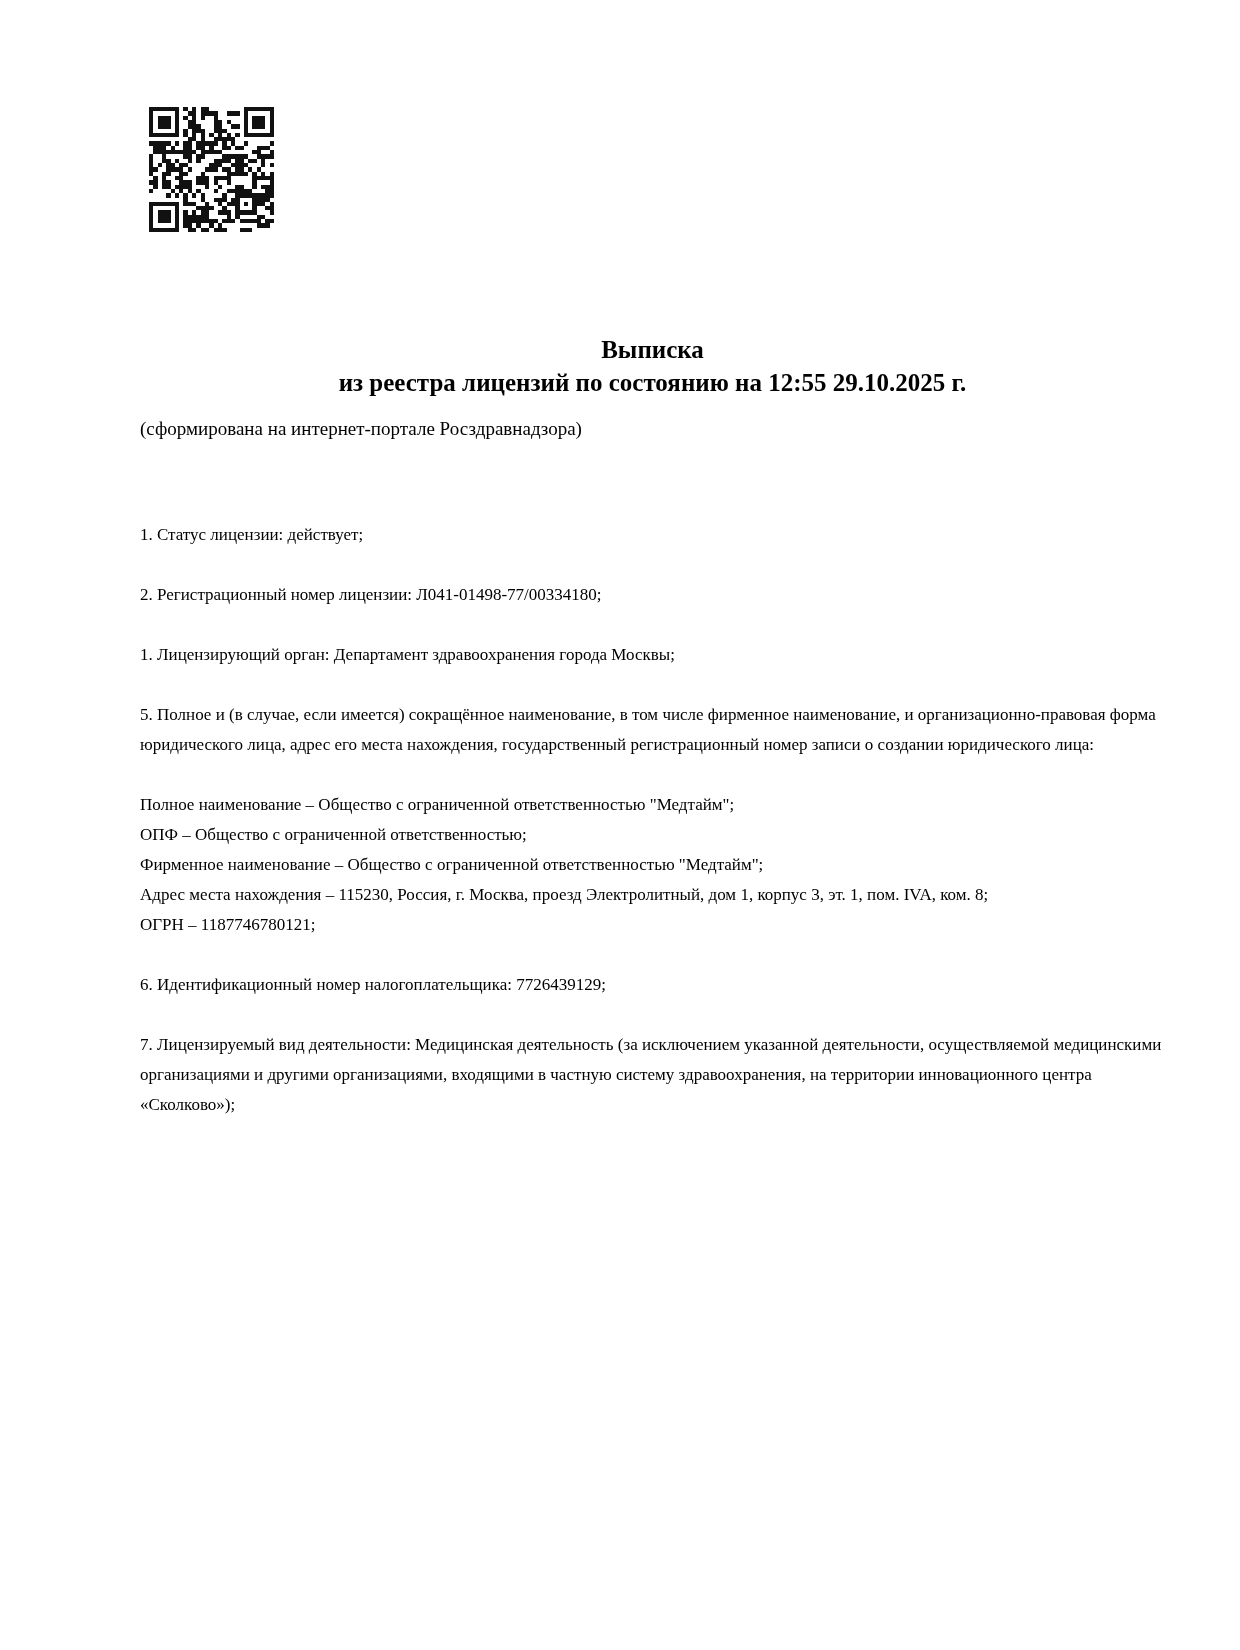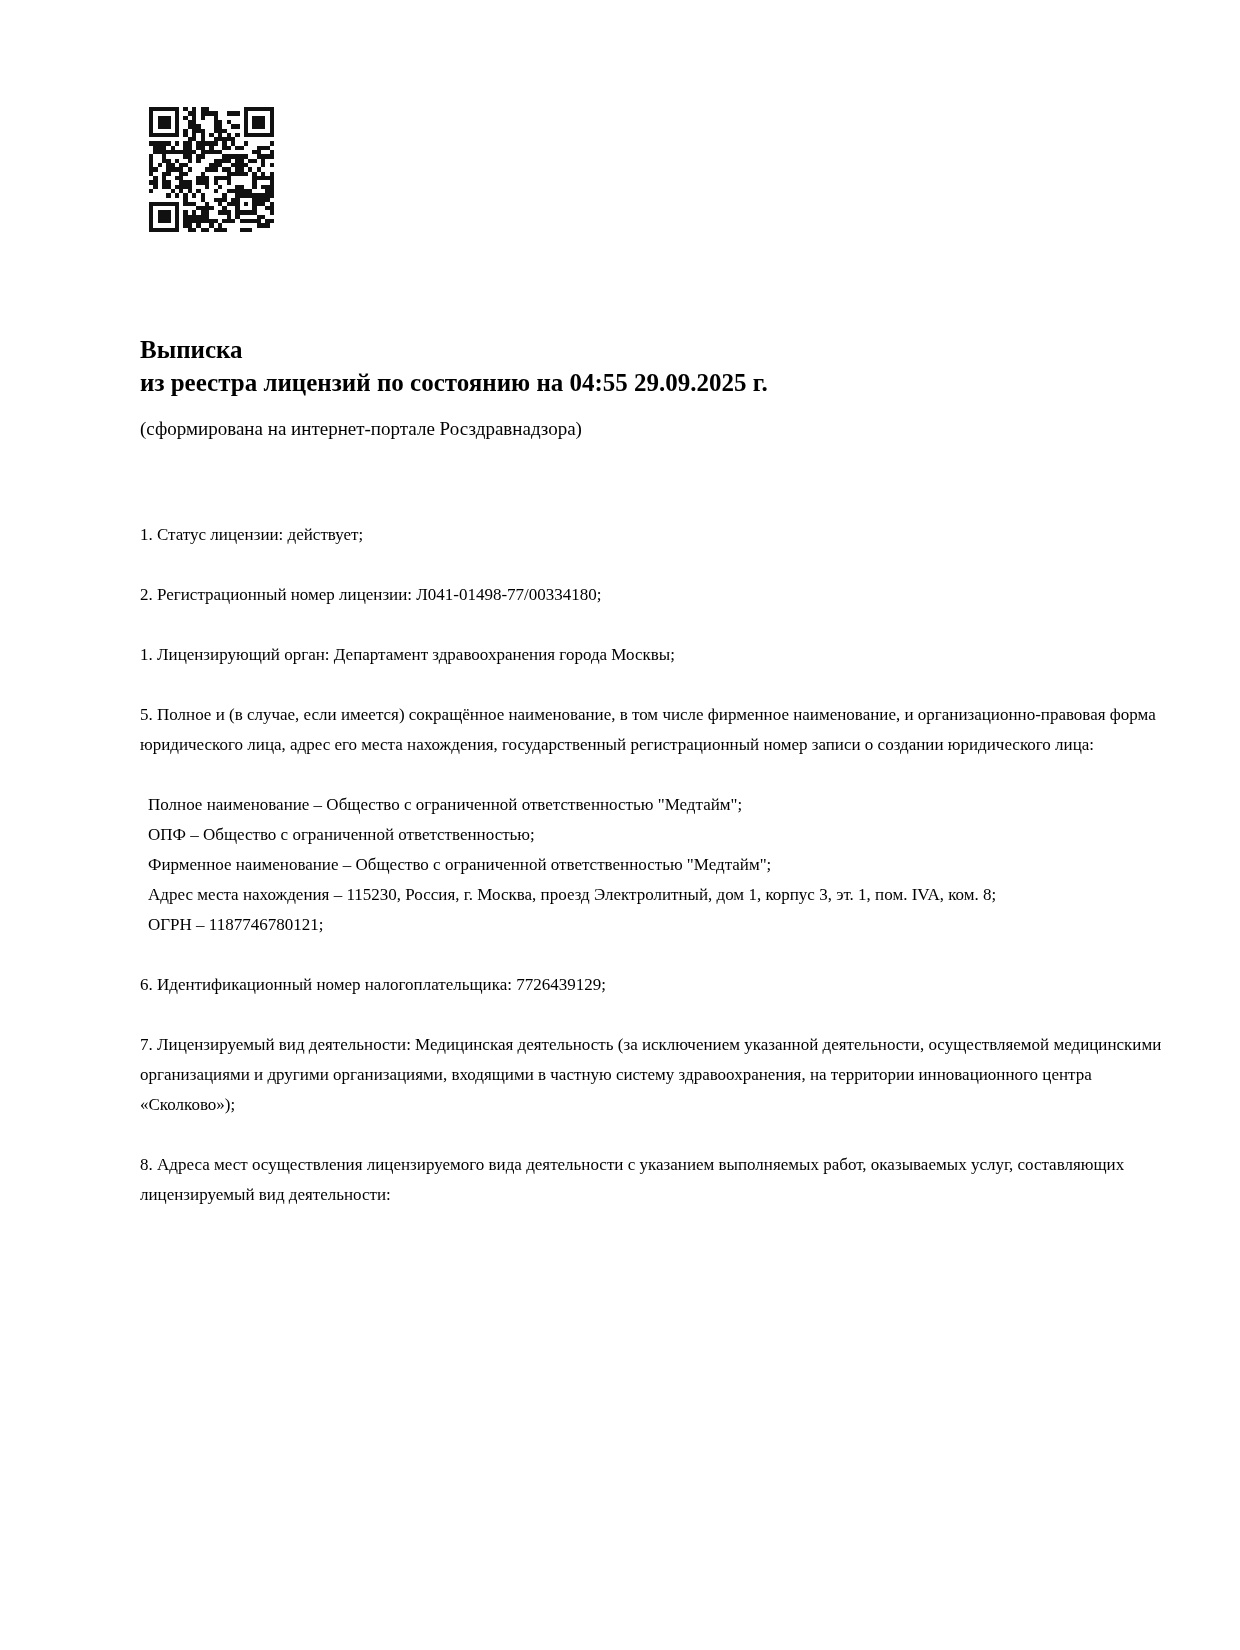--- a/index.html
+++ b/index.html
@@ -4,33 +4,33 @@
 <style>
   html,body{margin:0;padding:0;background:#ffffff;}
   body{width:1240px;height:1650px;overflow:hidden;}
   .page{
     position:relative;width:1240px;height:1650px;background:#ffffff;
     font-family:"Liberation Serif", serif;color:#000000;
   }
   .qr{position:absolute;left:149px;top:107px;width:125px;height:125px;}
   .doc-title{
     position:absolute;left:140px;top:333px;width:1025px;
-    text-align:left;font-weight:bold;font-size:25px;line-height:33px;
+    text-align:center;font-weight:bold;font-size:25px;line-height:33px;
     white-space:nowrap;
   }
   .doc-note{
     position:absolute;left:140px;top:417px;width:1025px;
     font-size:19px;line-height:24px;
   }
   .doc-body{
     position:absolute;left:140px;top:520px;width:1025px;
     font-size:17px;line-height:30px;text-align:left;
   }
   .doc-body p{margin:0 0 30px 0;padding:0;}
-  .detail-block{margin:0 0 30px 8px;}
+  .detail-block{margin:0 0 30px 0;}
   .detail-block div{margin:0;padding:0;}
 </style>
 </head>
 <body>
 
 <div class="page">
 
   <div class="qr"><svg xmlns="http://www.w3.org/2000/svg" viewBox="0 0 29 29" width="125" height="125" shape-rendering="crispEdges" fill="#111111">
         <rect x="0" y="0" width="1" height="1"></rect>
         <rect x="1" y="0" width="1" height="1"></rect>
@@ -472,35 +472,34 @@
         <rect x="15" y="28" width="1" height="1"></rect>
         <rect x="16" y="28" width="1" height="1"></rect>
         <rect x="17" y="28" width="1" height="1"></rect>
         <rect x="21" y="28" width="1" height="1"></rect>
         <rect x="22" y="28" width="1" height="1"></rect>
         <rect x="23" y="28" width="1" height="1"></rect>
       </svg></div>
 
   <div class="doc-title">
     <div>Выписка</div>
-    <div>из реестра лицензий по состоянию на 04:55 29.09.2025 г.</div>
+    <div>из реестра лицензий по состоянию на 12:55 29.10.2025 г.</div>
   </div>
 
   <div class="doc-note">(сформирована на интернет-портале Росздравнадзора)</div>
 
   <div class="doc-body">
     <p>1. Статус лицензии: действует;</p>
     <p>2. Регистрационный номер лицензии: Л041-01498-77/00334180;</p>
     <p>1. Лицензирующий орган: Департамент здравоохранения города Москвы;</p>
     <p>5. Полное и (в случае, если имеется) сокращённое наименование, в том числе фирменное наименование, и организационно-правовая форма юридического лица, адрес его места нахождения, государственный регистрационный номер записи о создании юридического лица:</p>
     <div class="detail-block">
       <div>Полное наименование – Общество с ограниченной ответственностью "Медтайм";</div>
       <div>ОПФ – Общество с ограниченной ответственностью;</div>
       <div>Фирменное наименование – Общество с ограниченной ответственностью "Медтайм";</div>
       <div>Адрес места нахождения – 115230, Россия, г. Москва, проезд Электролитный, дом 1, корпус 3, эт. 1, пом. IVA, ком. 8;</div>
       <div>ОГРН – 1187746780121;</div>
     </div>
     <p>6. Идентификационный номер налогоплательщика: 7726439129;</p>
     <p>7. Лицензируемый вид деятельности: Медицинская деятельность (за исключением указанной деятельности, осуществляемой медицинскими организациями и другими организациями, входящими в частную систему здравоохранения, на территории инновационного центра «Сколково»);</p>
-    <p>8. Адреса мест осуществления лицензируемого вида деятельности с указанием выполняемых работ, оказываемых услуг, составляющих лицензируемый вид деятельности:</p>
   </div>
 
 </div>
 
 </body></html>

